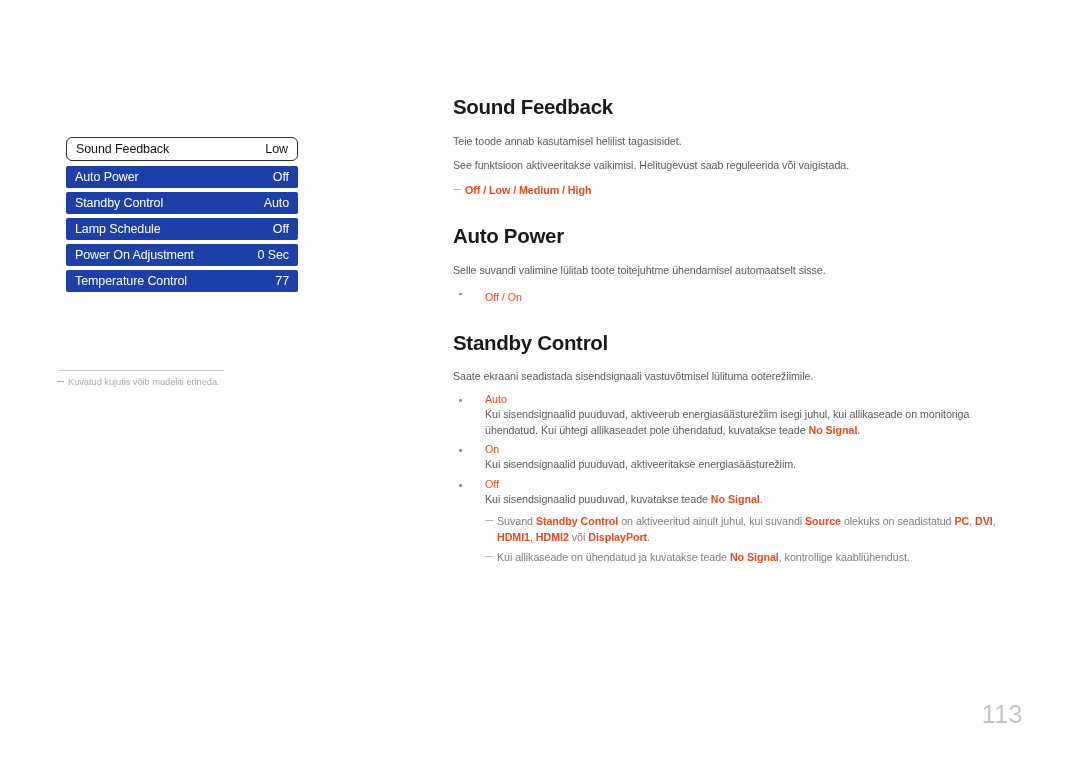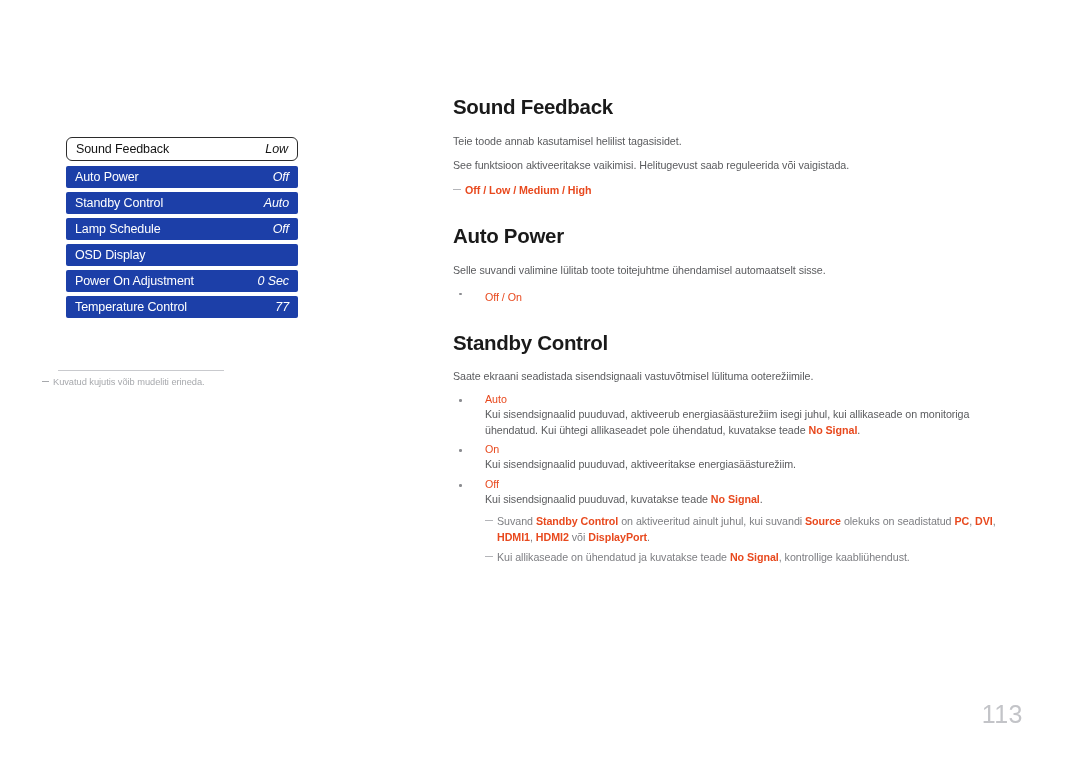--- a/index.html
+++ b/index.html
@@ -41,33 +41,33 @@
   }
   .osd-row.selected {
     background: #ffffff;
     color: #141414;
     border: 1.3px solid #2b2b2b;
     border-radius: 6px;
     height: 24px;
     margin-bottom: 5px;
   }
   .osd-label { white-space: nowrap; }
-  .osd-value { white-space: nowrap; font-style: italic; }
+  .osd-value { white-space: nowrap; }
 
   .osd-note-rule {
     position: absolute;
     left: 58px;
     top: 370px;
     width: 166px;
     height: 1px;
     background: #c9cace;
   }
   .osd-note {
     position: absolute;
-    left: 42px;
+    left: 57px;
     top: 377px;
     width: 260px;
     font-size: 9.3px;
     color: #a7a9ad;
     letter-spacing: -0.05px;
     white-space: nowrap;
   }
   .osd-note .nd {
     display: inline-block;
     width: 7px;
@@ -188,24 +188,20 @@
   <div class="osd-row blue">
     <span class="osd-label">Standby Control</span>
     <span class="osd-value">Auto</span>
   </div>
 
   <div class="osd-row blue">
     <span class="osd-label">Lamp Schedule</span>
     <span class="osd-value">Off</span>
   </div>
 
-  <div class="osd-row blue">
-    <span class="osd-label">OSD Display</span>
-    <span class="osd-value"></span>
-  </div>
 
   <div class="osd-row blue">
     <span class="osd-label">Power On Adjustment</span>
     <span class="osd-value">0 Sec</span>
   </div>
 
   <div class="osd-row blue">
     <span class="osd-label">Temperature Control</span>
     <span class="osd-value">77</span>
   </div>

